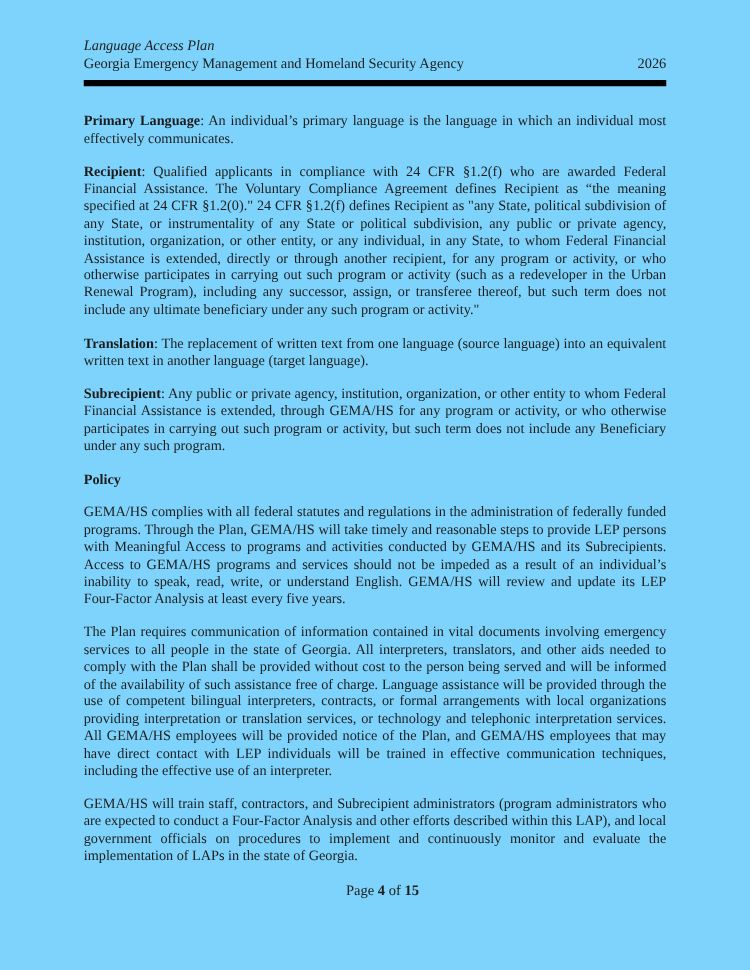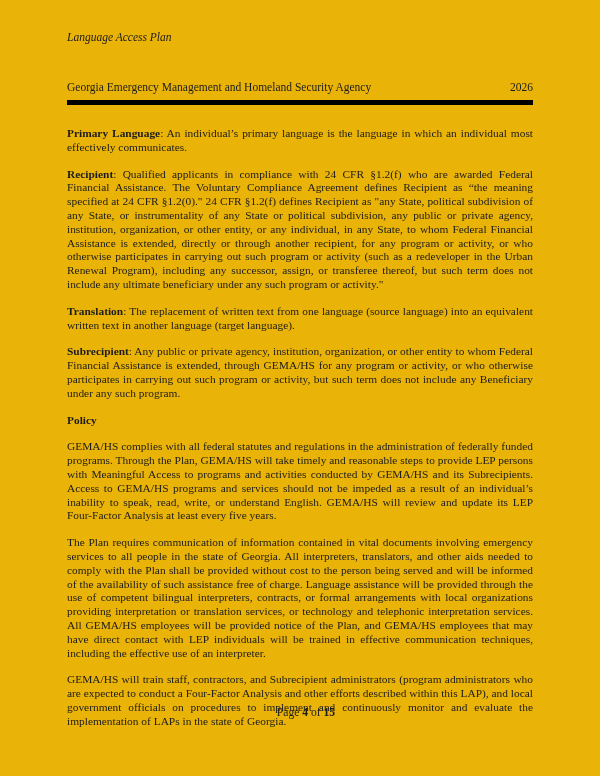--- a/index.html
+++ b/index.html
@@ -5,38 +5,37 @@
   html, body {
     margin: 0;
     padding: 0;
     background: #ffffff;
   }
   .page {
     position: relative;
     width: 600px;
     height: 776px;
     box-sizing: border-box;
-    background: #eab308;
+    background: #7dd3fc;
     padding: 30px 67px 0 67px;
     font-family: "Liberation Serif", "DejaVu Serif", serif;
     color: #1c1c1c;
     overflow: hidden;
   }
   .header-title {
     font-style: italic;
     font-size: 11.5px;
     line-height: 14px;
   }
   .header-row {
     display: flex;
     justify-content: space-between;
     align-items: flex-end;
     font-size: 11.5px;
     line-height: 14px;
-    margin-top: 36px;
   }
   .header-rule {
     height: 5px;
     background: #000000;
     margin-top: 6px;
   }
   .doc-body {
     margin-top: 22px;
   }
   .para {

